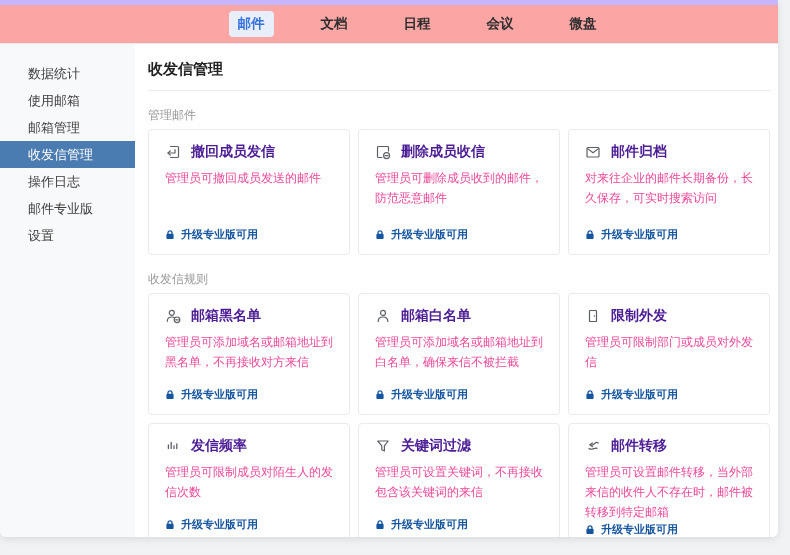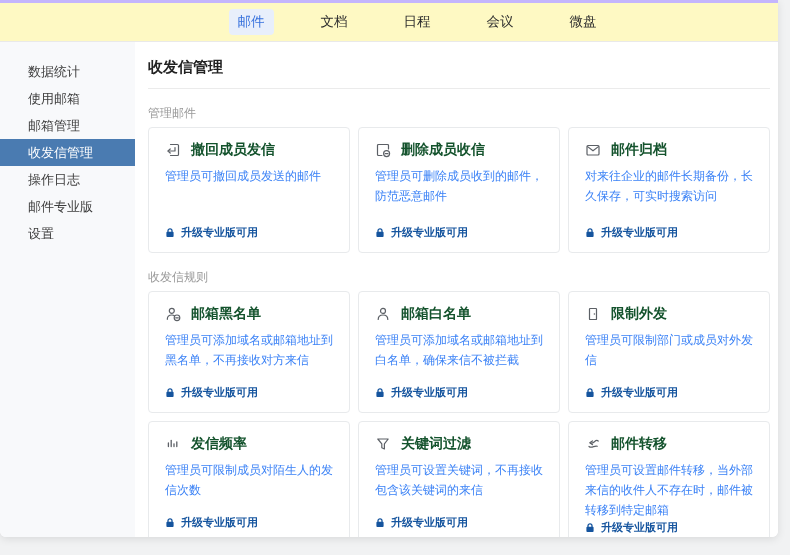--- a/index.html
+++ b/index.html
@@ -9,21 +9,21 @@
     font-family:"Liberation Sans","DejaVu Sans",sans-serif;
     -webkit-font-smoothing:antialiased;
   }
   .window{
     width:778px;height:537px;background:#fff;
     border-radius:0 0 6px 6px;
     box-shadow:0 2px 8px rgba(0,0,0,0.10);
     overflow:hidden;
   }
   
-  .topbar{height:38px;border-bottom:1px solid #e9e9e9;border-top:3px solid #c4b5fd;background:#fef9c3;}
+  .topbar{height:38px;border-bottom:1px solid #e9e9e9;border-top:5px solid #c4b5fd;background:#fca5a5;font-weight:bold;}
   .topnav{display:flex;align-items:center;justify-content:center;height:100%;gap:38px;margin-left:56px;}
   .nav-item{font-size:13.5px;color:#2e2e2e;padding:4px 9px;border-radius:4px;cursor:pointer;white-space:nowrap;}
   .nav-item.active{color:#3671dd;background:#e8effb;}
   
   .body-row{display:flex;height:498px;}
   .sidebar{width:135px;background:#f8f9fb;padding-top:16px;box-sizing:border-box;flex:none;}
   .side-item{height:27px;line-height:27px;padding-left:28px;font-size:13px;color:#3d3d3d;cursor:pointer;white-space:nowrap;}
   .side-item.active{background:#4a7bb1;color:#ffffff;}
   .content{flex:1;background:#fff;padding:12px 8px 0 13px;overflow:hidden;}
   .page-title{font-size:15px;font-weight:700;color:#222;margin:2px 0 0;line-height:22px;}
@@ -32,22 +32,22 @@
   
   .card-grid{display:grid;grid-template-columns:repeat(3,1fr);gap:8px;margin-top:5px;}
   .card{
     border:1px solid #e8eaec;border-radius:4px;background:#fff;
     padding:13px 16px 12px;height:126px;box-sizing:border-box;
     display:flex;flex-direction:column;cursor:pointer;
   }
   .grid-rules .card{height:122px;}
   .card-head{display:flex;align-items:center;gap:10px;}
   .card-icon{width:16px;height:16px;flex:none;display:inline-flex;}
-  .card-title{font-size:14px;font-weight:700;color:#14532d;}
-  .card-desc{font-size:12px;color:#3b82f6;line-height:1.65;margin:8px 0 0;}
+  .card-title{font-size:14px;font-weight:700;color:#4c1d95;}
+  .card-desc{font-size:12px;color:#ec4899;line-height:1.65;margin:8px 0 0;}
   .card-footer{margin-top:auto;display:flex;align-items:center;gap:6px;font-size:11px;font-weight:600;color:#15549e;}
   .lock{display:inline-flex;width:10px;height:11px;flex:none;}
   svg{display:block;}
 </style>
 </head>
 <body>
 
 <div class="window">
 
   <header class="topbar">

